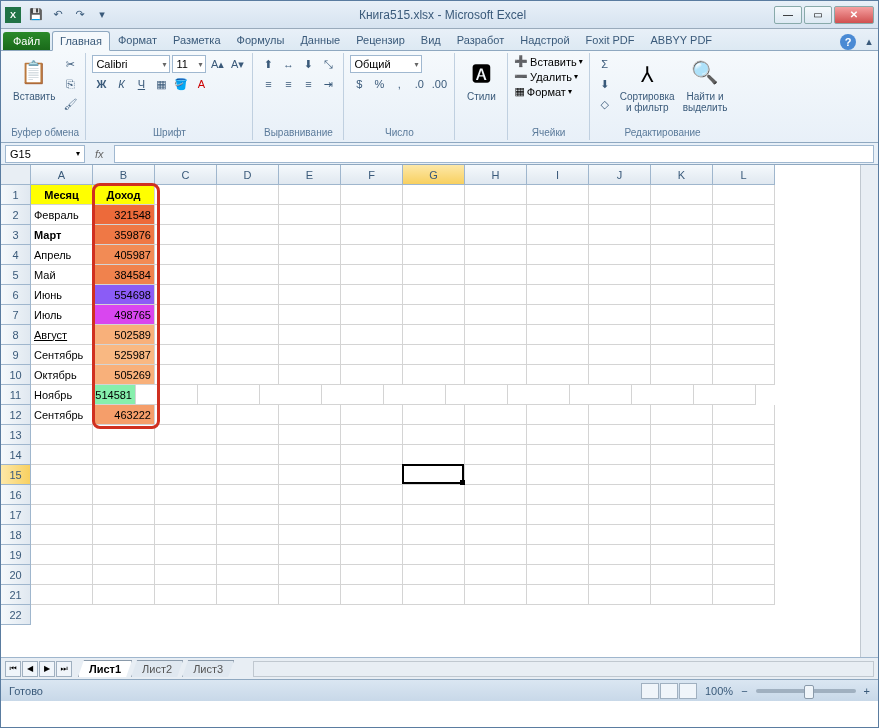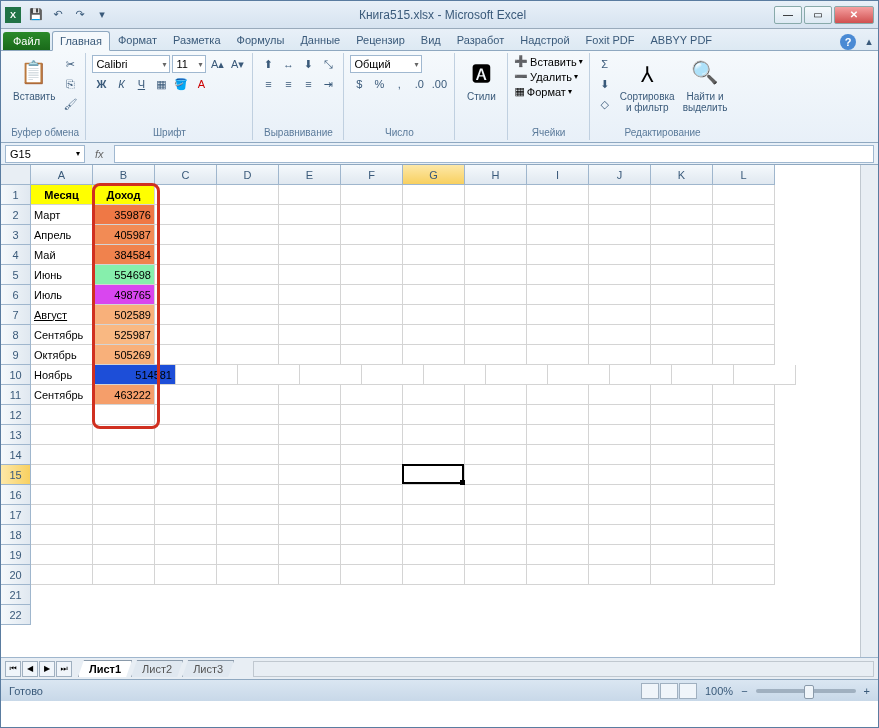--- a/index.html
+++ b/index.html
@@ -285,21 +285,35 @@
         <div class="cell" style="width: 62px;"></div>
         <div class="cell" style="width: 62px;"></div>
         <div class="cell" style="width: 62px;"></div>
         <div class="cell" style="width: 62px;"></div>
         <div class="cell" style="width: 62px;"></div>
         <div class="cell" style="width: 62px;"></div>
         <div class="cell" style="width: 62px;"></div>
         <div class="cell" style="width: 62px;"></div>
       </div>
       <div class="grow">
-        <div class="cell" style="width: 62px;">Март</div>
+        <div class="cell" style="width: 62px;">Февраль</div>
+        <div class="cell num" style="width: 62px; background: rgb(237, 106, 58);">321548</div>
+        <div class="cell" style="width: 62px;"></div>
+        <div class="cell" style="width: 62px;"></div>
+        <div class="cell" style="width: 62px;"></div>
+        <div class="cell" style="width: 62px;"></div>
+        <div class="cell" style="width: 62px;"></div>
+        <div class="cell" style="width: 62px;"></div>
+        <div class="cell" style="width: 62px;"></div>
+        <div class="cell" style="width: 62px;"></div>
+        <div class="cell" style="width: 62px;"></div>
+        <div class="cell" style="width: 62px;"></div>
+      </div>
+      <div class="grow">
+        <div class="cell" style="width: 62px; font-weight: bold;">Март</div>
         <div class="cell num" style="width: 62px; background: rgb(239, 120, 69);">359876</div>
         <div class="cell" style="width: 62px;"></div>
         <div class="cell" style="width: 62px;"></div>
         <div class="cell" style="width: 62px;"></div>
         <div class="cell" style="width: 62px;"></div>
         <div class="cell" style="width: 62px;"></div>
         <div class="cell" style="width: 62px;"></div>
         <div class="cell" style="width: 62px;"></div>
         <div class="cell" style="width: 62px;"></div>
         <div class="cell" style="width: 62px;"></div>
@@ -328,21 +342,21 @@
         <div class="cell" style="width: 62px;"></div>
         <div class="cell" style="width: 62px;"></div>
         <div class="cell" style="width: 62px;"></div>
         <div class="cell" style="width: 62px;"></div>
         <div class="cell" style="width: 62px;"></div>
         <div class="cell" style="width: 62px;"></div>
         <div class="cell" style="width: 62px;"></div>
       </div>
       <div class="grow">
         <div class="cell" style="width: 62px;">Июнь</div>
-        <div class="cell num" style="width: 62px; background: #86efac;">554698</div>
+        <div class="cell num" style="width: 62px; background: #8b5cf6;">554698</div>
         <div class="cell" style="width: 62px;"></div>
         <div class="cell" style="width: 62px;"></div>
         <div class="cell" style="width: 62px;"></div>
         <div class="cell" style="width: 62px;"></div>
         <div class="cell" style="width: 62px;"></div>
         <div class="cell" style="width: 62px;"></div>
         <div class="cell" style="width: 62px;"></div>
         <div class="cell" style="width: 62px;"></div>
         <div class="cell" style="width: 62px;"></div>
         <div class="cell" style="width: 62px;"></div>
@@ -398,21 +412,21 @@
         <div class="cell" style="width: 62px;"></div>
         <div class="cell" style="width: 62px;"></div>
         <div class="cell" style="width: 62px;"></div>
         <div class="cell" style="width: 62px;"></div>
         <div class="cell" style="width: 62px;"></div>
         <div class="cell" style="width: 62px;"></div>
         <div class="cell" style="width: 62px;"></div>
       </div>
       <div class="grow">
         <div class="cell" style="width: 62px;">Ноябрь</div>
-        <div class="cell num" style="width: 83px; background: #1d4ed8;">514581</div>
+        <div class="cell num" style="width: 43px; background: #86efac;">514581</div>
         <div class="cell" style="width: 62px;"></div>
         <div class="cell" style="width: 62px;"></div>
         <div class="cell" style="width: 62px;"></div>
         <div class="cell" style="width: 62px;"></div>
         <div class="cell" style="width: 62px;"></div>
         <div class="cell" style="width: 62px;"></div>
         <div class="cell" style="width: 62px;"></div>
         <div class="cell" style="width: 62px;"></div>
         <div class="cell" style="width: 62px;"></div>
         <div class="cell" style="width: 62px;"></div>

